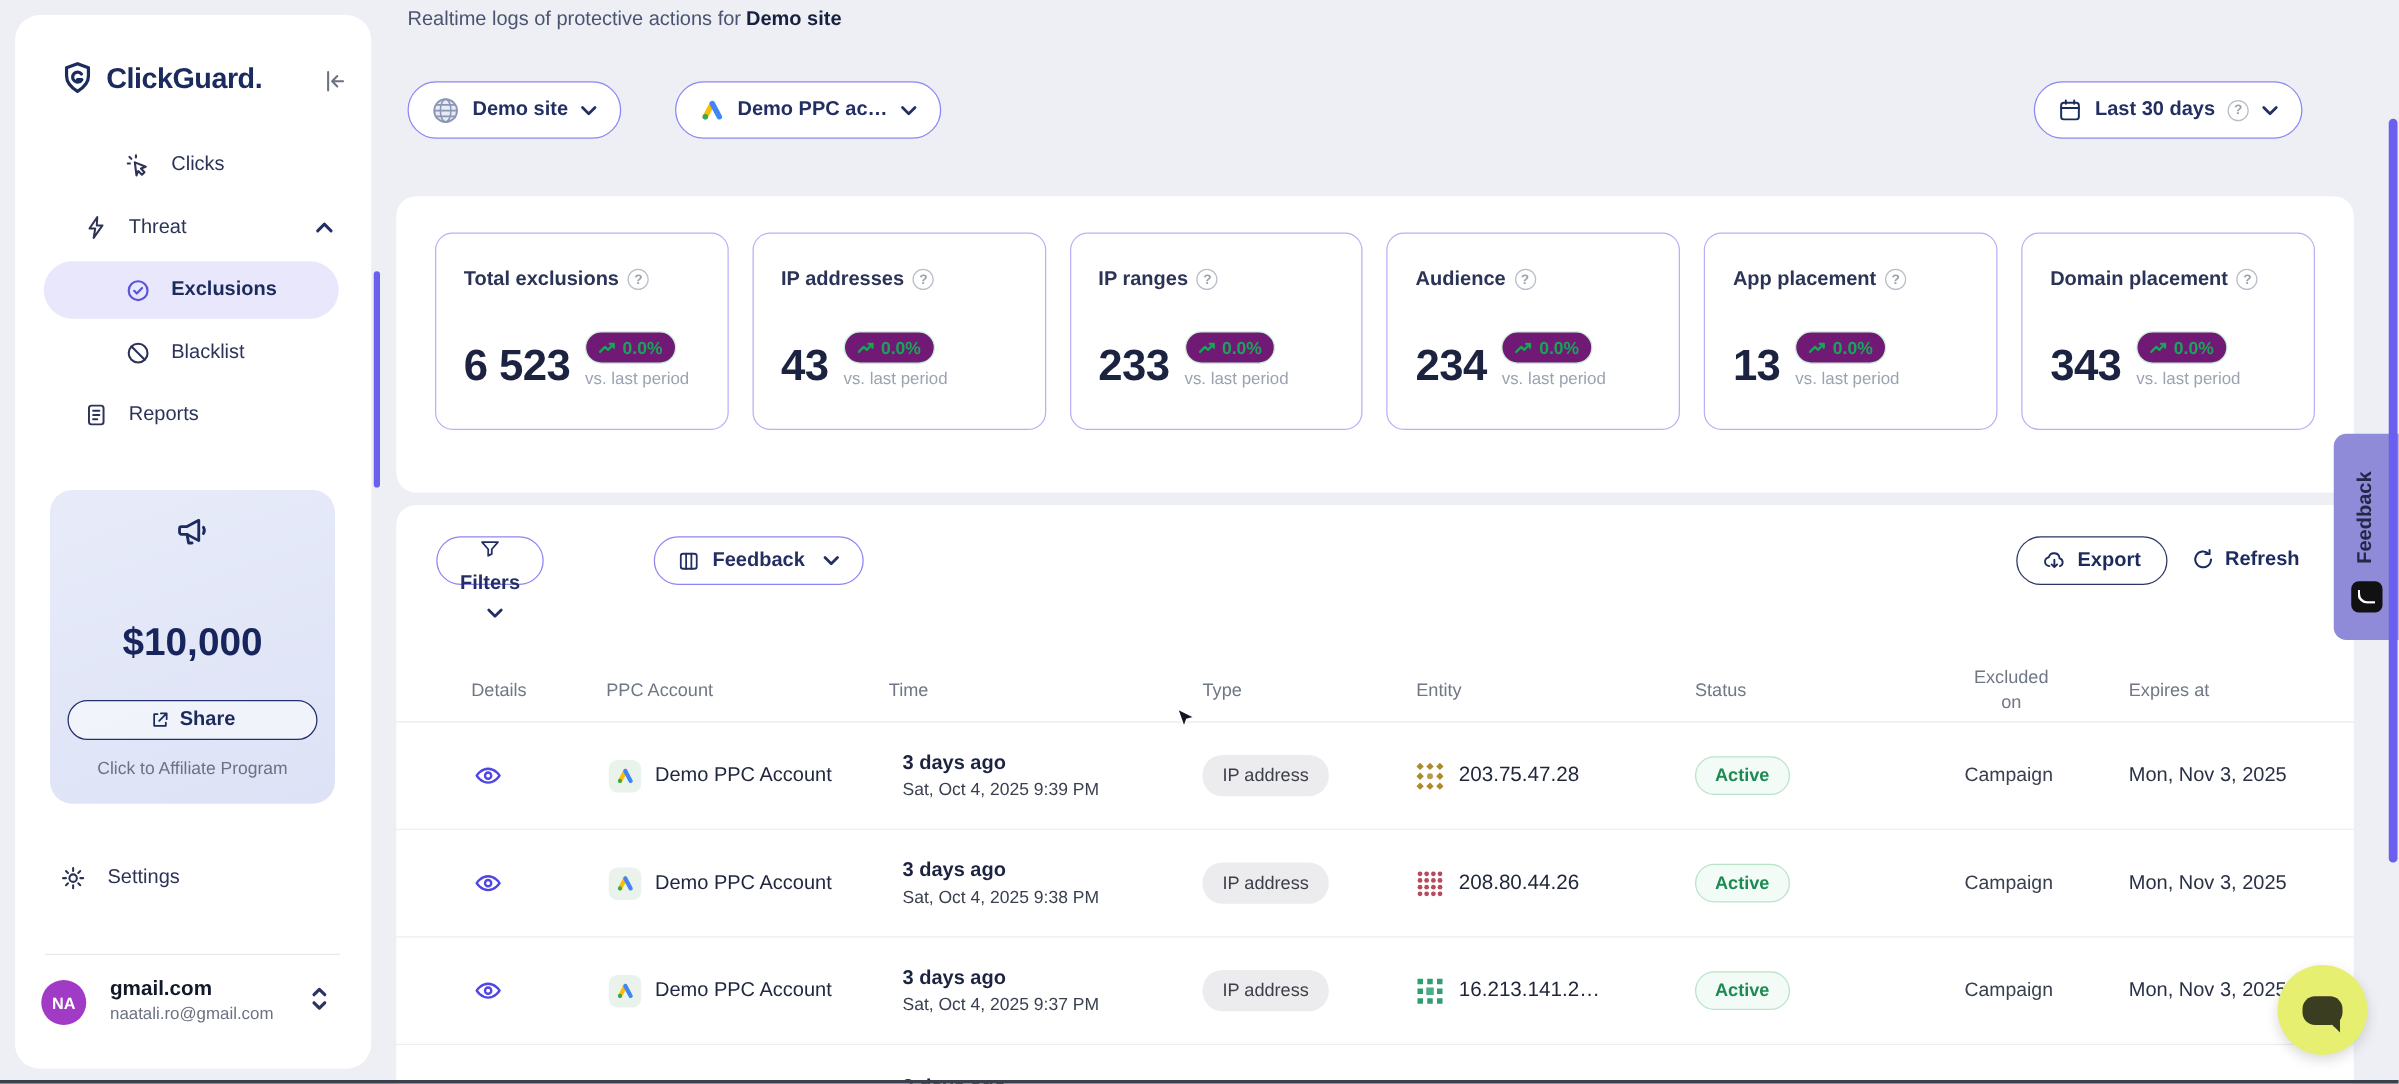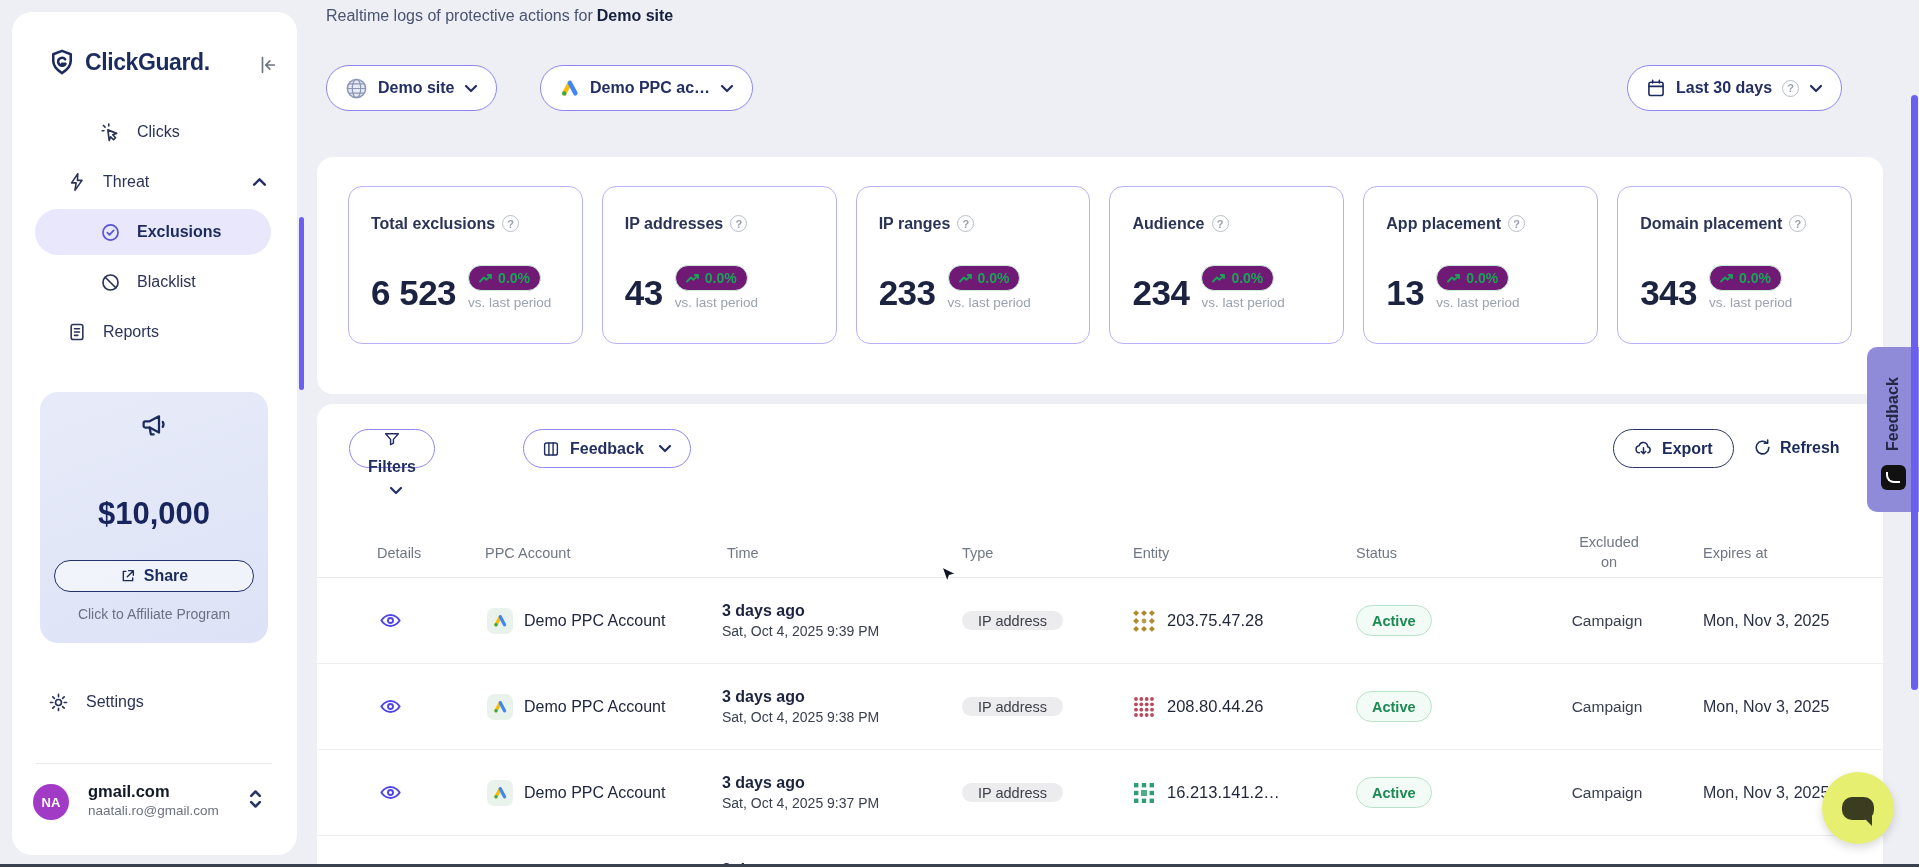--- a/index.html
+++ b/index.html
@@ -97,21 +97,21 @@
   
   .thead { left:0; top:124px; width:100%; height:50px; border-bottom:1px solid #e8eaee; }
   .th { position:absolute; top:0; height:100%; display:flex; align-items:center; font-size:14.5px; color:#707784; }
   .row { left:0; width:100%; height:86px; border-bottom:1px solid #eceef2; }
   .cell { position:absolute; top:0; height:100%; display:flex; align-items:center; }
   .eye-btn { cursor:pointer; display:flex; }
   .ppc-ic { width:26px; height:26px; border-radius:7px; background:#e9f3ec; display:flex; align-items:center; justify-content:center; }
   .ppc-name { margin-left:11px; font-size:16px; color:#20283f; }
   .time-rel { font-size:16px; font-weight:600; color:#1c2340; }
   .time-abs { font-size:14px; color:#39404f; margin-top:3px; }
-  .type-pill { height:19px; background:#ececee; border-radius:16px; padding:0 16px; display:inline-flex; align-items:center; font-size:14.5px; color:#3c3f49; }
+  .type-pill { height:33px; background:#ececee; border-radius:16px; padding:0 16px; display:inline-flex; align-items:center; font-size:14.5px; color:#3c3f49; }
   .entity-txt { margin-left:12px; font-size:16.5px; color:#1f2638; }
   .status-pill { height:31px; background:#f3fbf6; border:1.5px solid #b9e3c8; border-radius:16px; padding:0 15px; display:inline-flex; align-items:center; font-size:14.5px; font-weight:600; color:#1c8a52; }
   .excl-txt { font-size:15.5px; color:#39404f; }
   .exp-txt { font-size:16px; color:#2a3145; }
 
   
   .feedback-tab {
     left:1867px; top:347px; width:52px; height:165px;
     background:#8f8bd8; border-radius:10px 0 0 10px; cursor:pointer;
   }
@@ -465,21 +465,21 @@
         <path d="M20 12a8 8 0 1 1-2.3-5.6"></path>
           <path d="M18.5 2.5v4.2h-4.2"></path>
       </svg>
     </span>
     <span>Refresh</span>
   </div>
 
   <div class="abs thead">
     <div class="th" style="left:60px;">Details</div>
     <div class="th" style="left:168px;">PPC Account</div>
-    <div class="th" style="left:410px;">Time</div>
+    <div class="th" style="left:394px;">Time</div>
     <div class="th" style="left:645px;">Type</div>
     <div class="th" style="left:816px;">Entity</div>
     <div class="th" style="left:1039px;">Status</div>
     <div class="th" style="left:1253px; width:78px; text-align:center; line-height:1.35; display:flex; justify-content:center;">Excluded on</div>
     <div class="th" style="left:1386px;">Expires at</div>
   </div>
 
   <div class="abs row" style="top:174px;">
     <div class="cell" style="left:62px;">
         <span class="eye-btn">

